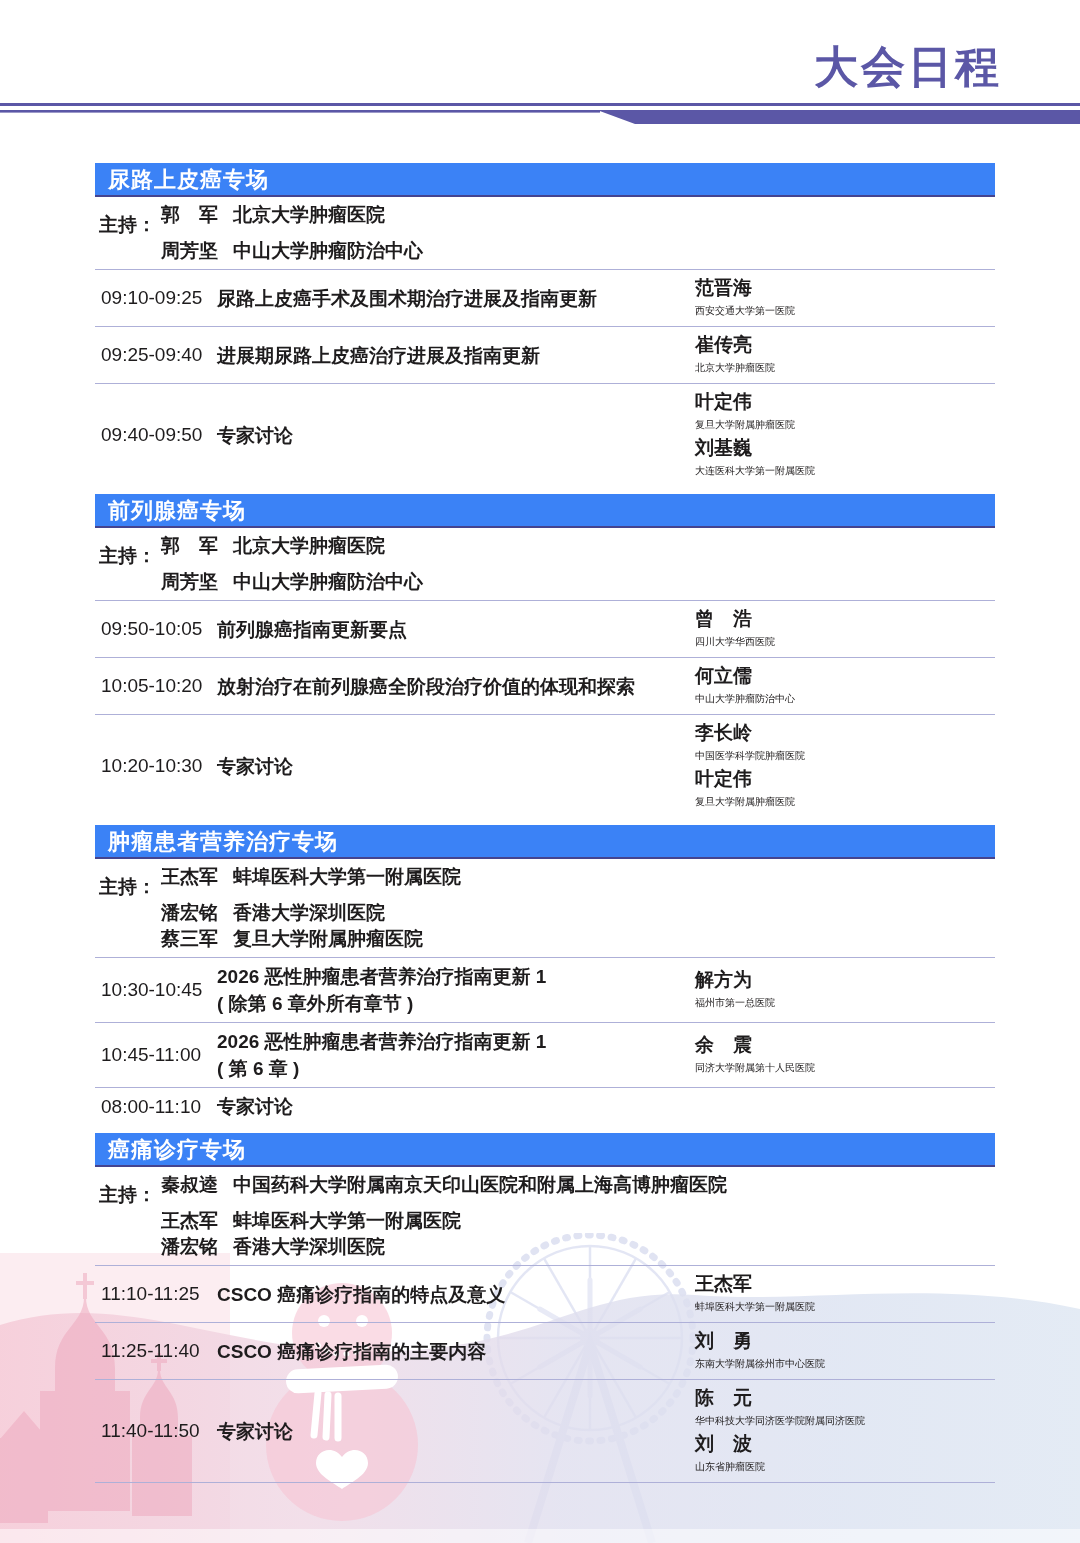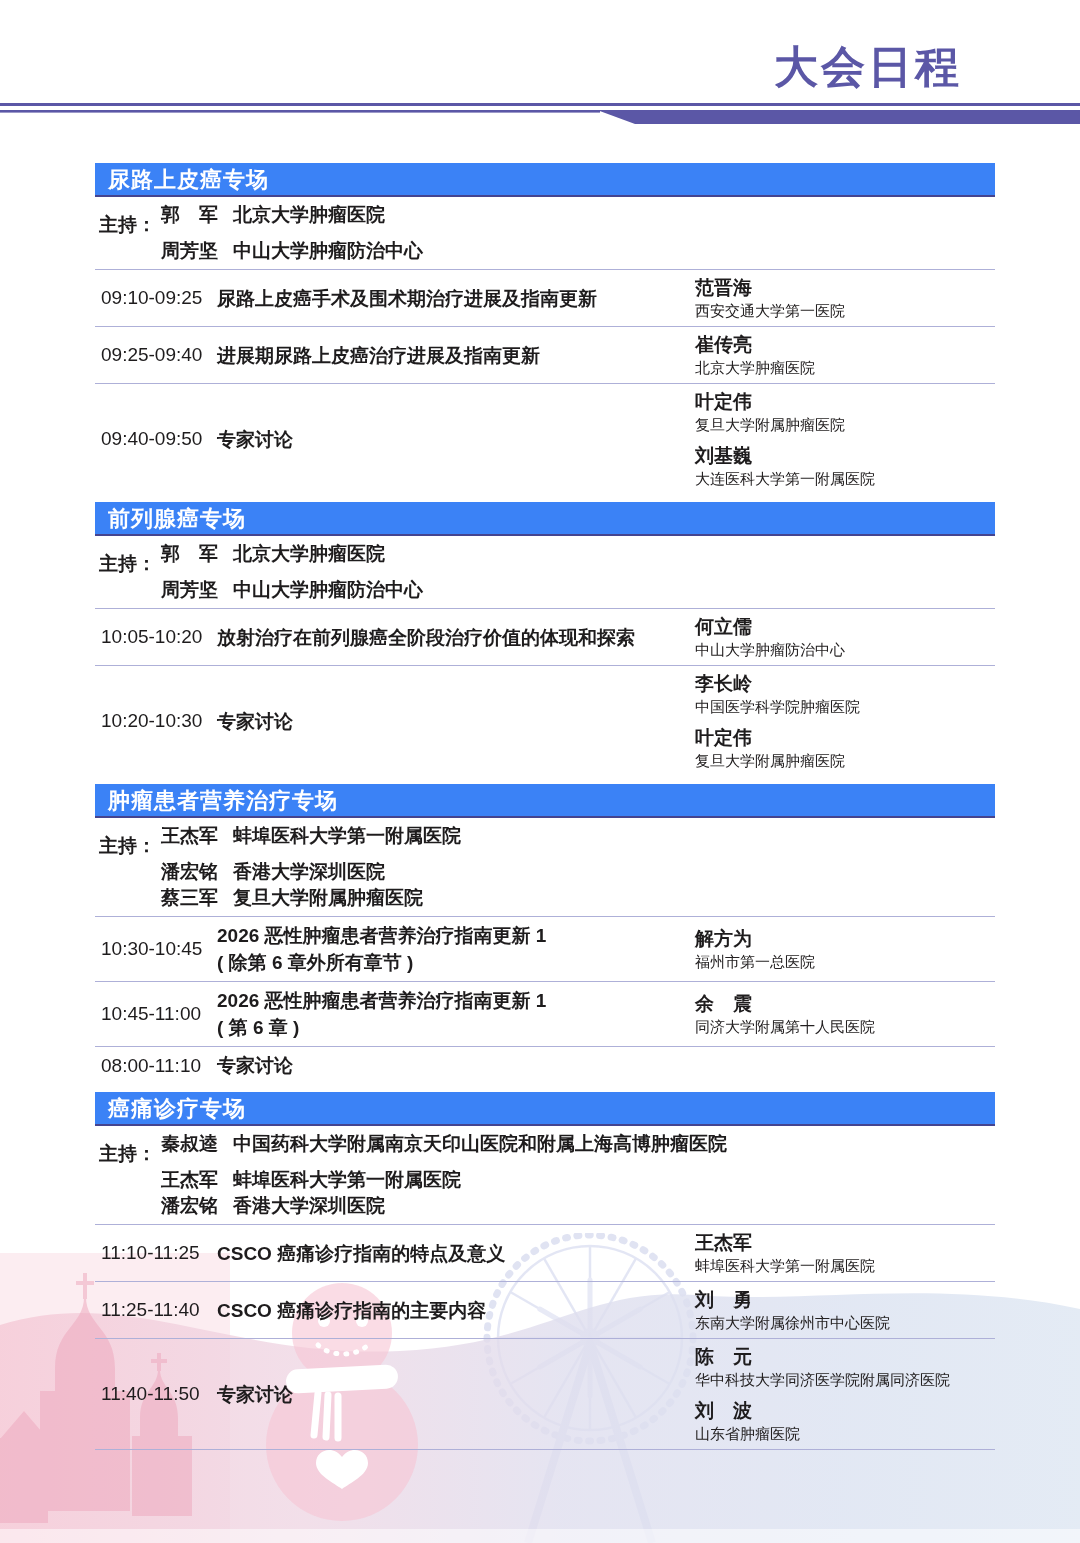--- a/index.html
+++ b/index.html
@@ -2,21 +2,21 @@
 <html lang="zh"><head>
 <meta charset="utf-8">
 <style>
   * { margin:0; padding:0; box-sizing:border-box; }
   html,body { background:#ffffff; }
   body { font-family:"Liberation Sans","DejaVu Sans",sans-serif; color:#1e1c1d; }
   .page { position:relative; width:1080px; height:1543px; background:#ffffff; overflow:hidden; margin:0 auto; }
 
   
   .header { position:absolute; top:0; left:0; width:1080px; z-index:3; }
-  .page-title { text-align:right; padding:42px 118px 0 0; font-size:44px; font-weight:bold;
+  .page-title { text-align:right; padding:42px 78px 0 0; font-size:44px; font-weight:bold;
                 color:#5b57a6; letter-spacing:3px; line-height:1.15; }
   .header-rule { position:absolute; top:103px; left:0; display:block; }
 
   
   .decor { position:absolute; left:0; bottom:0; width:1080px; height:310px; z-index:1; pointer-events:none; }
 
   
   .content { position:absolute; top:163px; left:95px; width:900px; z-index:5; }
   .section { margin-top:8px; }
   .section:first-child { margin-top:0; }
@@ -25,24 +25,24 @@
   .chairs { padding:5px 0 5px 4px; }
   .chair-line { display:flex; font-size:19px; font-weight:bold; line-height:26px; }
   .chair-label { width:62px; flex:none;margin-top:10px; }
   .chair-name { min-width:64px; flex:none; margin-right:8px; }
   .chair-aff { flex:1; }
 
   .row { display:flex; align-items:center; border-top:1.5px solid #aeb0d8; padding:5px 0; }
   .cell-time { width:122px; flex:none; padding-left:6px; font-size:19px; font-weight:400; }
   .cell-topic { flex:1; font-size:19px; font-weight:600; line-height:27px; padding-right:12px; }
   .cell-speakers { width:300px; flex:none; }
-  .speaker { margin-top:8px; }
+  .speaker { margin-top:0; }
   .speaker:first-child { margin-top:0; }
   .spk-name { font-size:19px; font-weight:bold; line-height:25px; }
-  .spk-aff { font-size:15px; line-height:21px; color:#232021; }
+  .spk-aff { font-size:10px; line-height:21px; color:#232021; }
   .end-divider { border-top:1.5px solid #aeb0d8; height:0; }
 </style>
 </head>
 <body>
 
 <div class="page">
 
   <svg class="decor" width="1080" height="310" viewBox="0 0 1080 310">
     <defs>
       <linearGradient id="bgGrad" x1="0" y1="0" x2="1" y2="0">
@@ -180,20 +180,32 @@
           <span class="chair-name">郭　军</span>
           <span class="chair-aff">北京大学肿瘤医院</span>
         </div>
         <div class="chair-line">
           <span class="chair-label"></span>
           <span class="chair-name">周芳坚</span>
           <span class="chair-aff">中山大学肿瘤防治中心</span>
         </div>
       </div>
       <div class="row">
+        <div class="cell-time">09:50-10:05</div>
+        <div class="cell-topic">
+          <div>前列腺癌指南更新要点</div>
+        </div>
+        <div class="cell-speakers">
+          <div class="speaker">
+            <div class="spk-name">曾　浩</div>
+            <div class="spk-aff">四川大学华西医院</div>
+          </div>
+        </div>
+      </div>
+      <div class="row">
         <div class="cell-time">10:05-10:20</div>
         <div class="cell-topic">
           <div>放射治疗在前列腺癌全阶段治疗价值的体现和探索</div>
         </div>
         <div class="cell-speakers">
           <div class="speaker">
             <div class="spk-name">何立儒</div>
             <div class="spk-aff">中山大学肿瘤防治中心</div>
           </div>
         </div>

